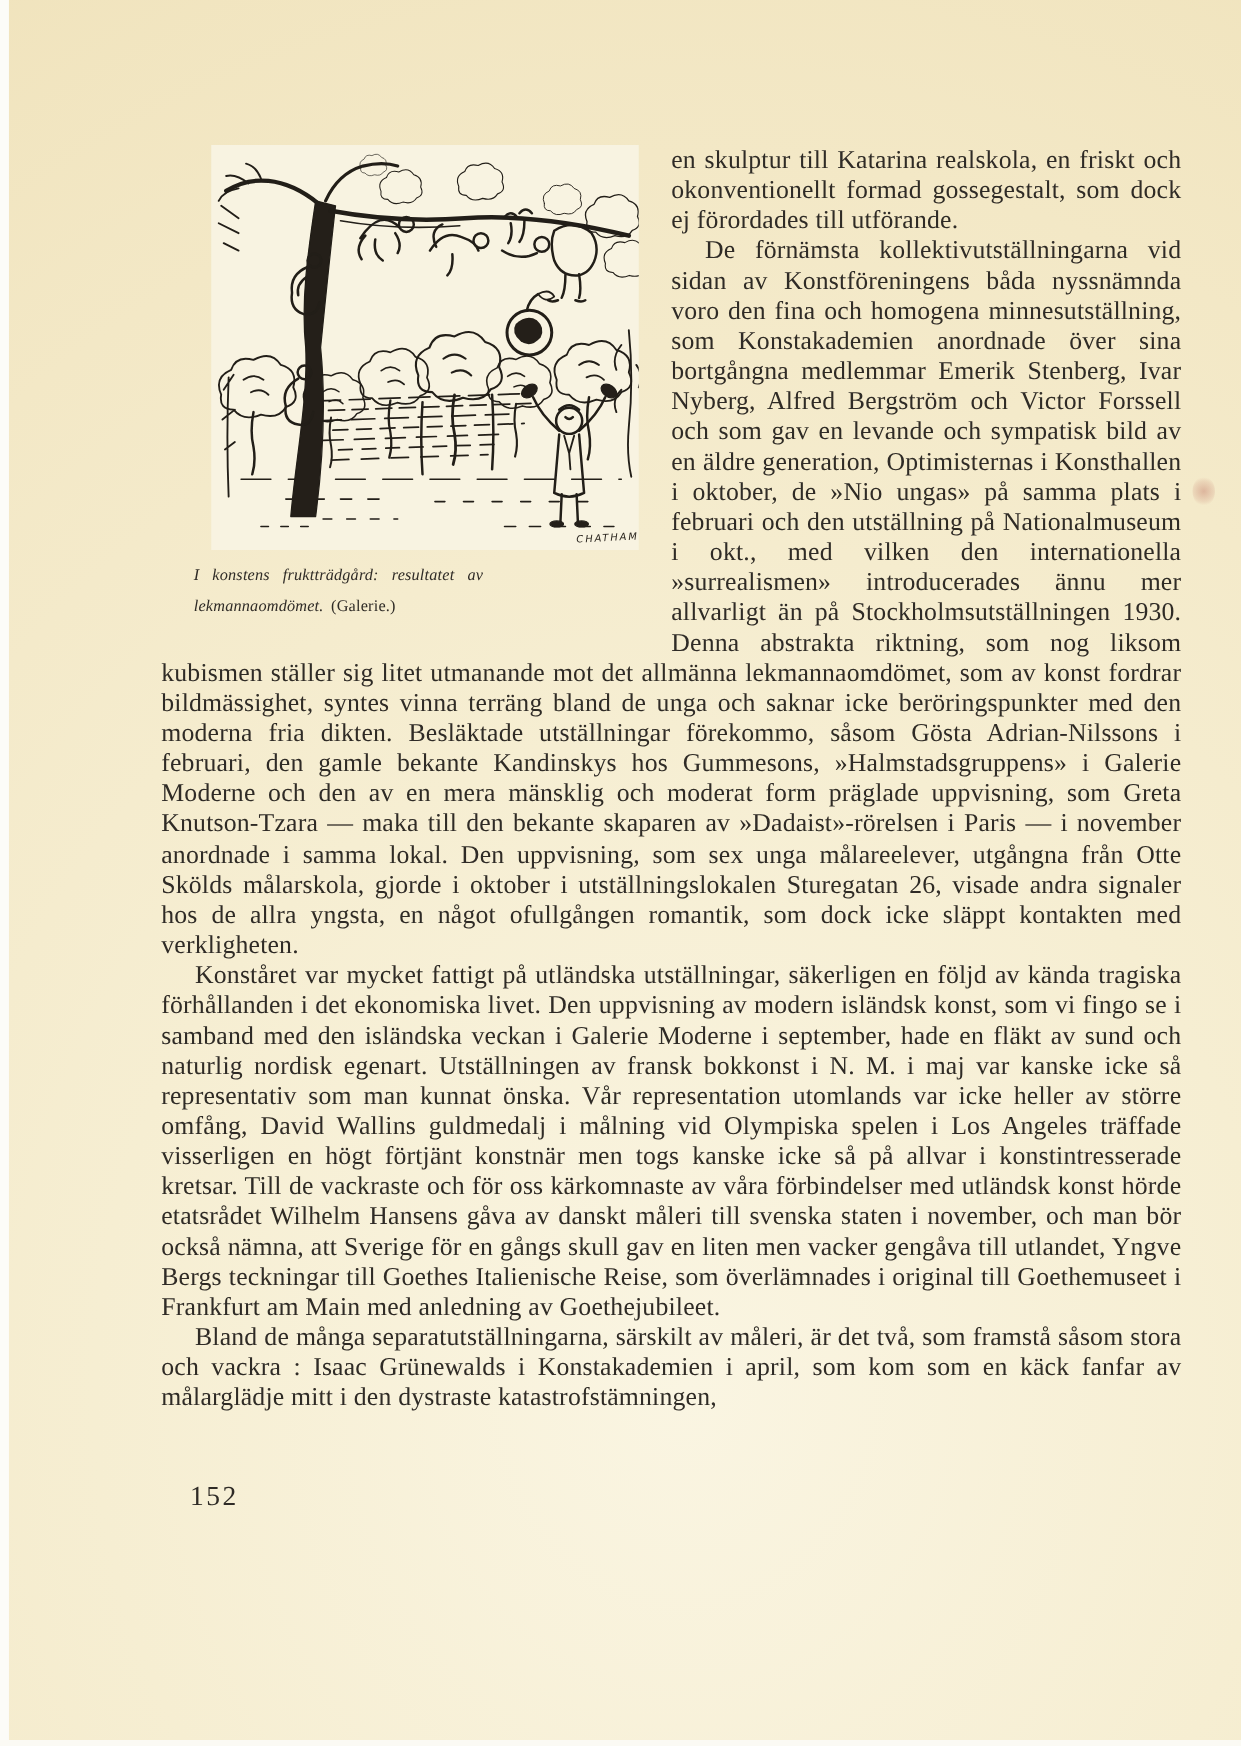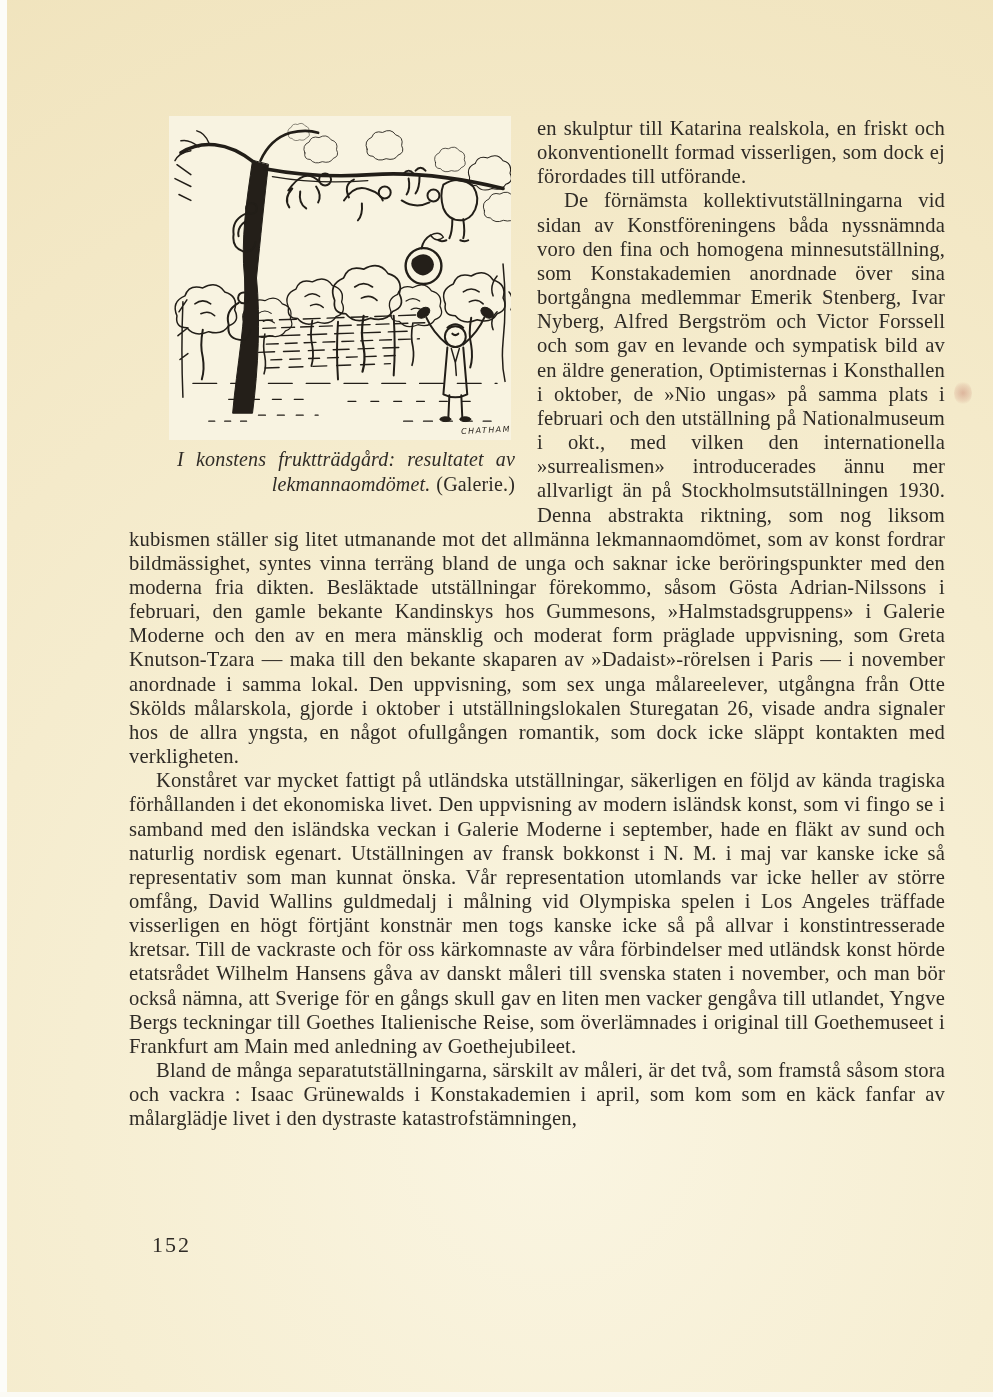--- a/index.html
+++ b/index.html
@@ -29,28 +29,28 @@
   figure.illustration {
     float:left; width:408px; height:388px; margin:0; padding:0;
   }
   .plate {
     margin-left:40px; width:342px; height:324px;
     background:#f8f3e1;
   }
   .plate svg { display:block; }
   figcaption {
     margin-top:7px; padding-left:26px; width:360px;
-    text-align:right; font-style:italic;
-    font-size:20px; line-height:25px; color:#2f2b26;
+    text-align:left; font-style:italic;
+    font-size:13px; line-height:25px; color:#2f2b26;
   }
   .caption-l1 { display:block; word-spacing:7px; }
   .caption-l2 { display:block; word-spacing:2px; }
   .caption-roman { font-style:normal; margin-left:6px; }
   .page-number {
-    position:absolute; left:145px; top:1232px;
+    position:absolute; left:145px; top:1184px;
     font-size:22px; letter-spacing:2px; color:#2f2b26;
   }
 </style>
 </head>
 <body>
 
 <div class="page">
 
   <div class="content">
 
@@ -153,24 +153,24 @@
             <text x="294" y="319" fill="#241f19" stroke="none" font-size="8" font-family="'DejaVu Sans', sans-serif" font-style="italic" letter-spacing="1.5" transform="rotate(-3 294 319)">CHATHAM</text>
           </g>
         </svg>
       </div>
       <figcaption>
         <span class="caption-l1">I konstens fruktträdgård: resultatet av</span>
         <span class="caption-l2"><span>lekmannaomdömet.</span><span class="caption-roman">(Galerie.)</span></span>
       </figcaption>
     </figure>
 
-    <p class="no-indent">en skulptur till Katarina realskola, en friskt och okonventionellt formad visserligen, som dock ej förordades till utförande.</p>
+    <p class="no-indent">en skulptur till Katarina realskola, en friskt och okonventionellt formad gossegestalt, som dock ej förordades till utförande.</p>
     <p>De förnämsta kollektivutställningarna vid sidan av Konstföreningens båda nyssnämnda voro den fina och homogena minnesutställning, som Konstakademien anordnade över sina bortgångna medlemmar Emerik Stenberg, Ivar Nyberg, Alfred Bergström och Victor Forssell och som gav en levande och sympatisk bild av en äldre generation, Optimisternas i Konsthallen i oktober, de »Nio ungas» på samma plats i februari och den utställning på Nationalmuseum i okt., med vilken den internationella »surrealismen» introducerades ännu mer allvarligt än på Stockholmsutställningen 1930. Denna abstrakta riktning, som nog liksom kubismen ställer sig litet utmanande mot det allmänna lekmannaomdömet, som av konst fordrar bildmässighet, syntes vinna terräng bland de unga och saknar icke beröringspunkter med den moderna fria dikten. Besläktade utställningar förekommo, såsom Gösta Adrian-Nilssons i februari, den gamle bekante Kandinskys hos Gummesons, »Halmstadsgruppens» i Galerie Moderne och den av en mera mänsklig och moderat form präglade uppvisning, som Greta Knutson-Tzara — maka till den bekante skaparen av »Dadaist»-rörelsen i Paris — i november anordnade i samma lokal. Den uppvisning, som sex unga målareelever, utgångna från Otte Skölds målarskola, gjorde i oktober i utställningslokalen Sturegatan 26, visade andra signaler hos de allra yngsta, en något ofullgången romantik, som dock icke släppt kontakten med verkligheten.</p>
     <p>Konståret var mycket fattigt på utländska utställningar, säkerligen en följd av kända tragiska förhållanden i det ekonomiska livet. Den uppvisning av modern isländsk konst, som vi fingo se i samband med den isländska veckan i Galerie Moderne i september, hade en fläkt av sund och naturlig nordisk egenart. Utställningen av fransk bokkonst i N. M. i maj var kanske icke så representativ som man kunnat önska. Vår representation utomlands var icke heller av större omfång, David Wallins guldmedalj i målning vid Olympiska spelen i Los Angeles träffade visserligen en högt förtjänt konstnär men togs kanske icke så på allvar i konstintresserade kretsar. Till de vackraste och för oss kärkomnaste av våra förbindelser med utländsk konst hörde etatsrådet Wilhelm Hansens gåva av danskt måleri till svenska staten i november, och man bör också nämna, att Sverige för en gångs skull gav en liten men vacker gengåva till utlandet, Yngve Bergs teckningar till Goethes Italienische Reise, som överlämnades i original till Goethemuseet i Frankfurt am Main med anledning av Goethejubileet.</p>
-    <p>Bland de många separatutställningarna, särskilt av måleri, är det två, som framstå såsom stora och vackra : Isaac Grünewalds i Konstakademien i april, som kom som en käck fanfar av målarglädje livet i den dystraste katastrofstämningen,</p>
+    <p>Bland de många separatutställningarna, särskilt av måleri, är det två, som framstå såsom stora och vackra : Isaac Grünewalds i Konstakademien i april, som kom som en käck fanfar av målarglädje mitt i den dystraste katastrofstämningen,</p>
   </div>
 
   <div class="page-number">152</div>
   <div class="stain"></div>
 </div>
 
 <div class="edge-left"></div>
 <div class="edge-bottom"></div>
 
 </body></html>

